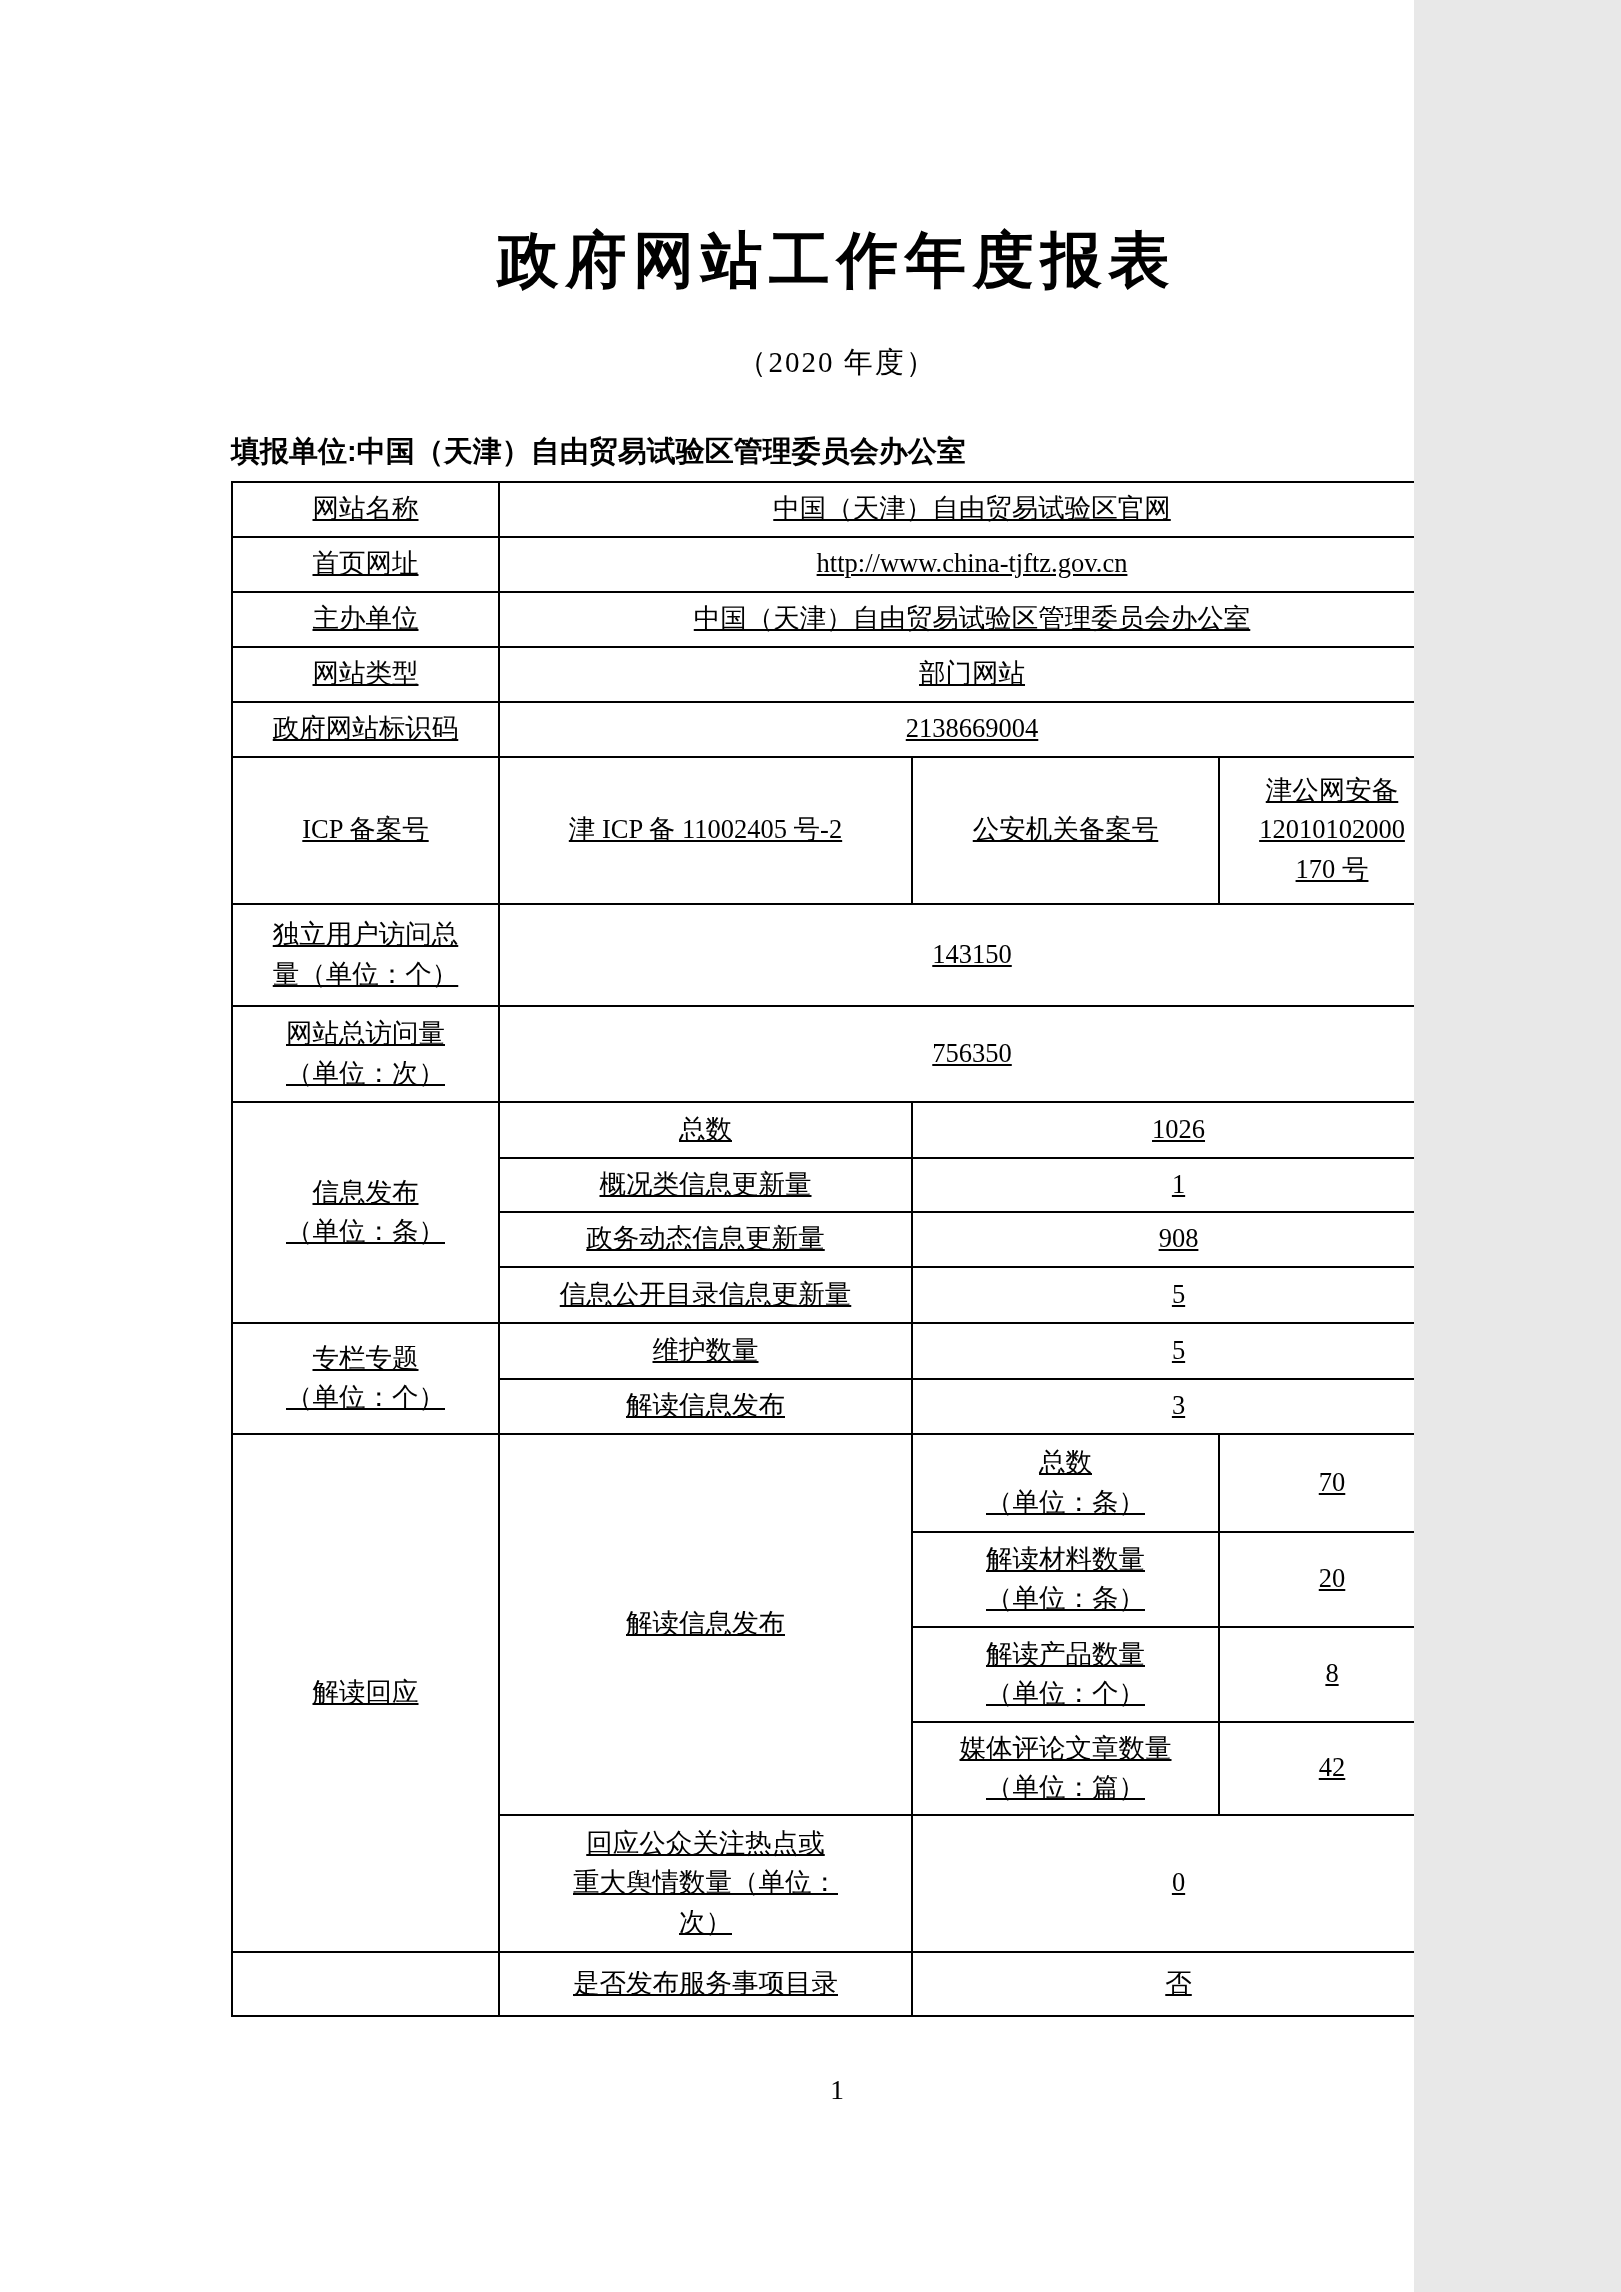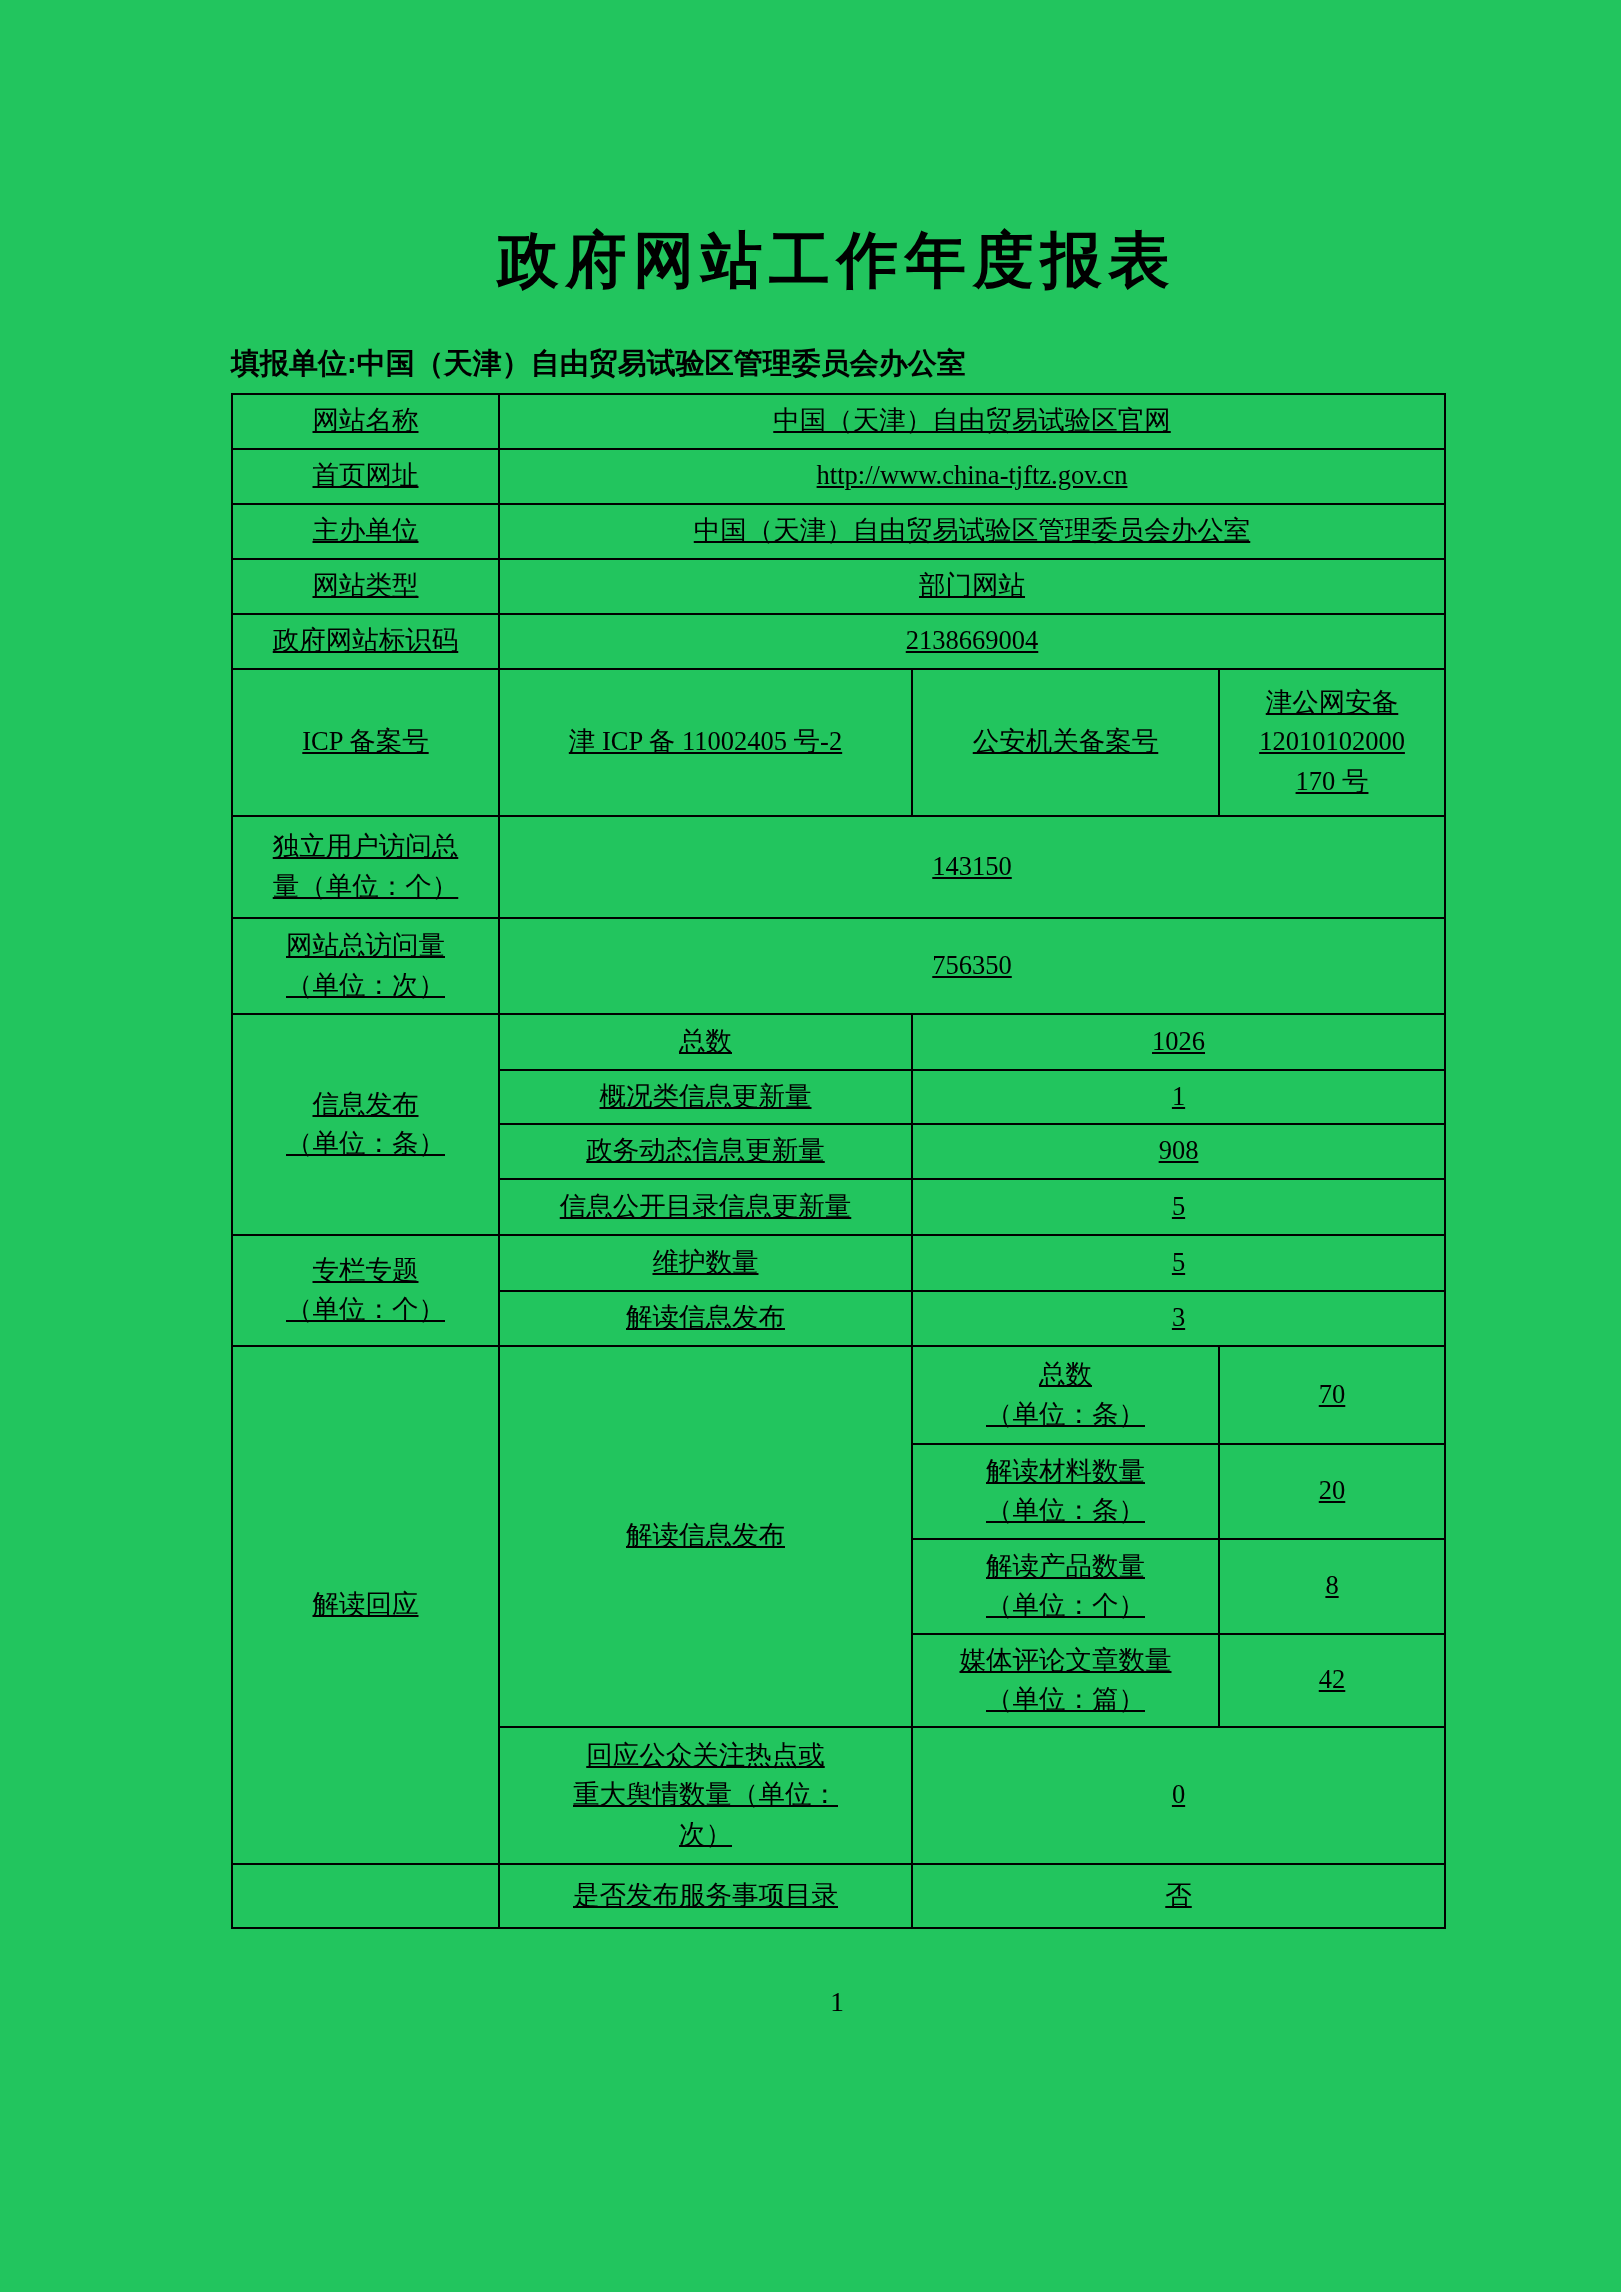--- a/index.html
+++ b/index.html
@@ -1,19 +1,19 @@
 <!DOCTYPE html>
 <html><head>
 <meta charset="utf-8">
 <style>
   html,body{margin:0;padding:0;background:#e8e8e8;}
   .page{
     position:relative;
-    width:1621px;height:2293px;
-    background:#22c55e;
+    width:1414px;height:2293px;
+    background:#ffffff;
     color:#000;
     font-family:"Liberation Serif", serif;
     overflow:hidden;
   }
   .content{
     width:1212px;
     margin-left:231px;
   }
   .title{
     padding-top:229px;
@@ -67,20 +67,21 @@
     line-height:33px;
   }
 </style>
 </head>
 <body>
 
 <div class="page">
   <div class="content">
 
     <div class="title">政府网站工作年度报表</div>
+    <div class="subtitle">（2020 年度）</div>
     <div class="reporting">填报单位:中国（天津）自由贸易试验区管理委员会办公室</div>
 
     <table class="report">
       <colgroup>
         <col style="width:267px">
         <col style="width:413px">
         <col style="width:307px">
         <col style="width:226px">
       </colgroup>
       <tbody>

